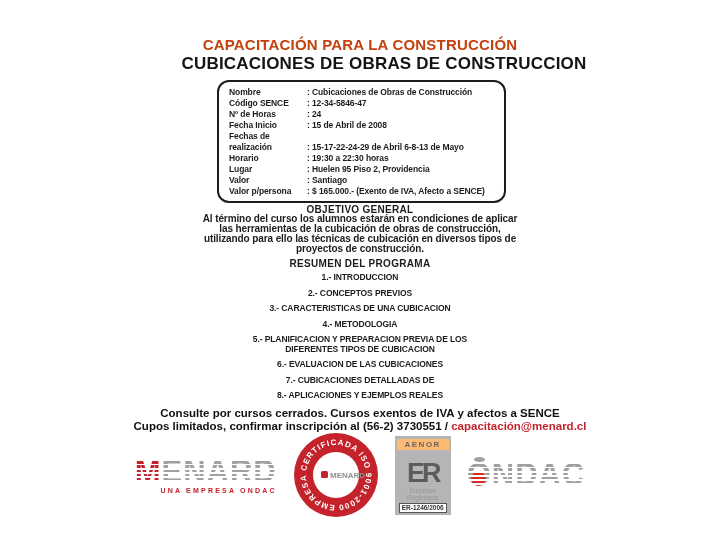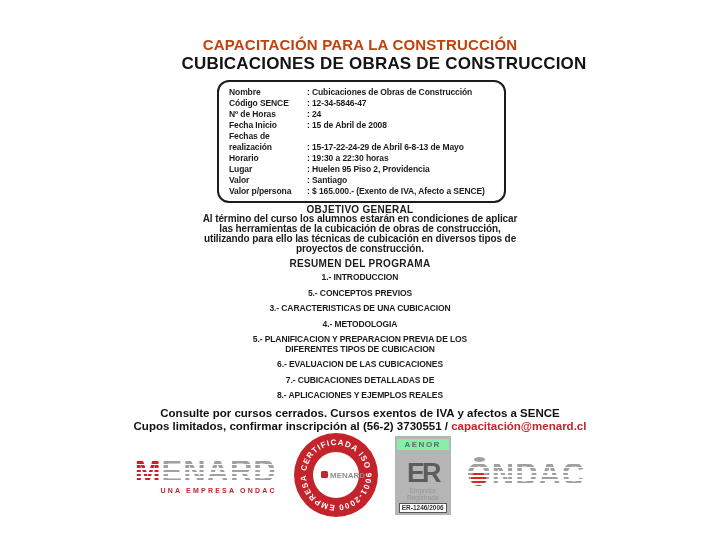--- a/index.html
+++ b/index.html
@@ -46,21 +46,21 @@
   .big-letters{font-size:31px;line-height:30px;font-weight:bold;color:#a0a0a0;letter-spacing:1px;}
   .menard-first{color:#c4232b;}
   .menard-tagline{font-size:7px;font-weight:bold;color:#c4232b;letter-spacing:2.2px;margin-top:0;text-align:right;}
 
   .ondac-logo .o-wrap{position:relative;display:inline-block;}
   .o-dot{position:absolute;left:4px;top:11px;width:15px;height:15px;border-radius:50%;background:#d42a20;z-index:2;}
   .o-accent{position:absolute;left:7px;top:-3px;width:11px;height:5px;border-radius:50%;background:#a0a0a0;z-index:1;}
 
   
   .aenor{width:56px;background:#b5b5b5;display:flex;flex-direction:column;align-items:center;padding:3px 2px 2px 2px;box-sizing:border-box;}
-  .aenor-top{font-size:8px;font-weight:bold;color:#666;letter-spacing:1.5px;background:#86efac;width:100%;text-align:center;padding:1px 0;}
+  .aenor-top{font-size:8px;font-weight:bold;color:#666;letter-spacing:1.5px;background:#fdba74;width:100%;text-align:center;padding:1px 0;}
   .aenor-er{font-size:27px;font-weight:bold;color:#5c5c5c;line-height:26px;letter-spacing:-3px;margin-top:10px;}
   .aenor-sub{font-size:6.5px;color:#969696;line-height:7px;white-space:pre-line;text-align:center;margin-top:1px;}
   .aenor-code{background:#fff;border:1px solid #555;font-size:6.5px;font-weight:bold;color:#333;line-height:8px;padding:0 2px;margin-top:2px;}
 </style>
 </head>
 <body>
 
 <div class="canvas">
 
   <div class="abs ctr title-red">CAPACITACIÓN PARA LA CONSTRUCCIÓN</div>
@@ -111,21 +111,21 @@
 
   <div class="abs ctr sec-heading objetivo-heading">OBJETIVO GENERAL</div>
   <div class="abs ctr objetivo-text">Al término del curso los alumnos estarán en condiciones de aplicar
 las herramientas de la cubicación de obras de construcción,
 utilizando para ello las técnicas de cubicación en diversos tipos de
 proyectos de construcción.</div>
 
   <div class="abs ctr sec-heading resumen-heading">RESUMEN DEL PROGRAMA</div>
   <div class="abs program-list">
     <div class="program-item">1.- INTRODUCCION</div>
-    <div class="program-item">5.- CONCEPTOS PREVIOS</div>
+    <div class="program-item">2.- CONCEPTOS PREVIOS</div>
     <div class="program-item">3.- CARACTERISTICAS DE UNA CUBICACION</div>
     <div class="program-item">4.- METODOLOGIA</div>
     <div class="program-item">5.- PLANIFICACION Y PREPARACION PREVIA DE LOS
 DIFERENTES TIPOS DE CUBICACION</div>
     <div class="program-item">6.- EVALUACION DE LAS CUBICACIONES</div>
     <div class="program-item">7.- CUBICACIONES DETALLADAS DE</div>
     <div class="program-item">8.- APLICACIONES Y EJEMPLOS REALES</div>
   </div>
 
   <div class="abs ctr contact">

